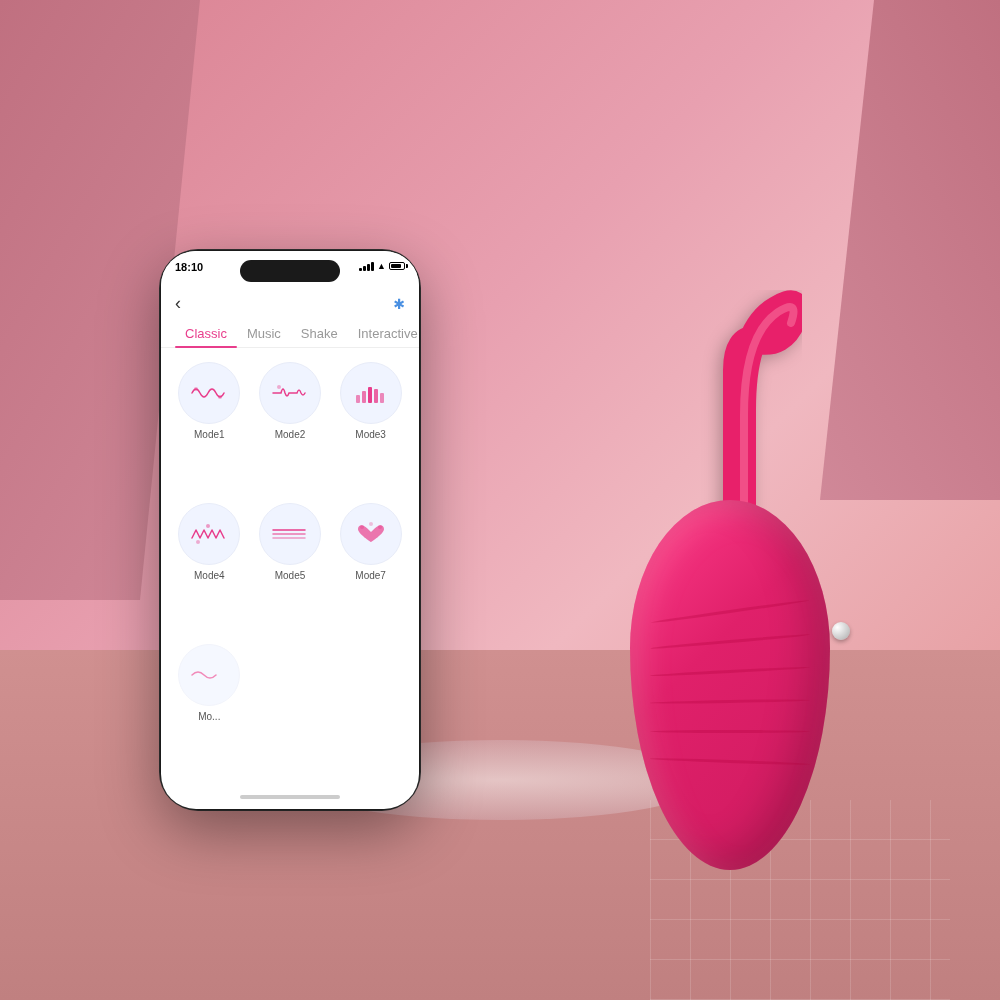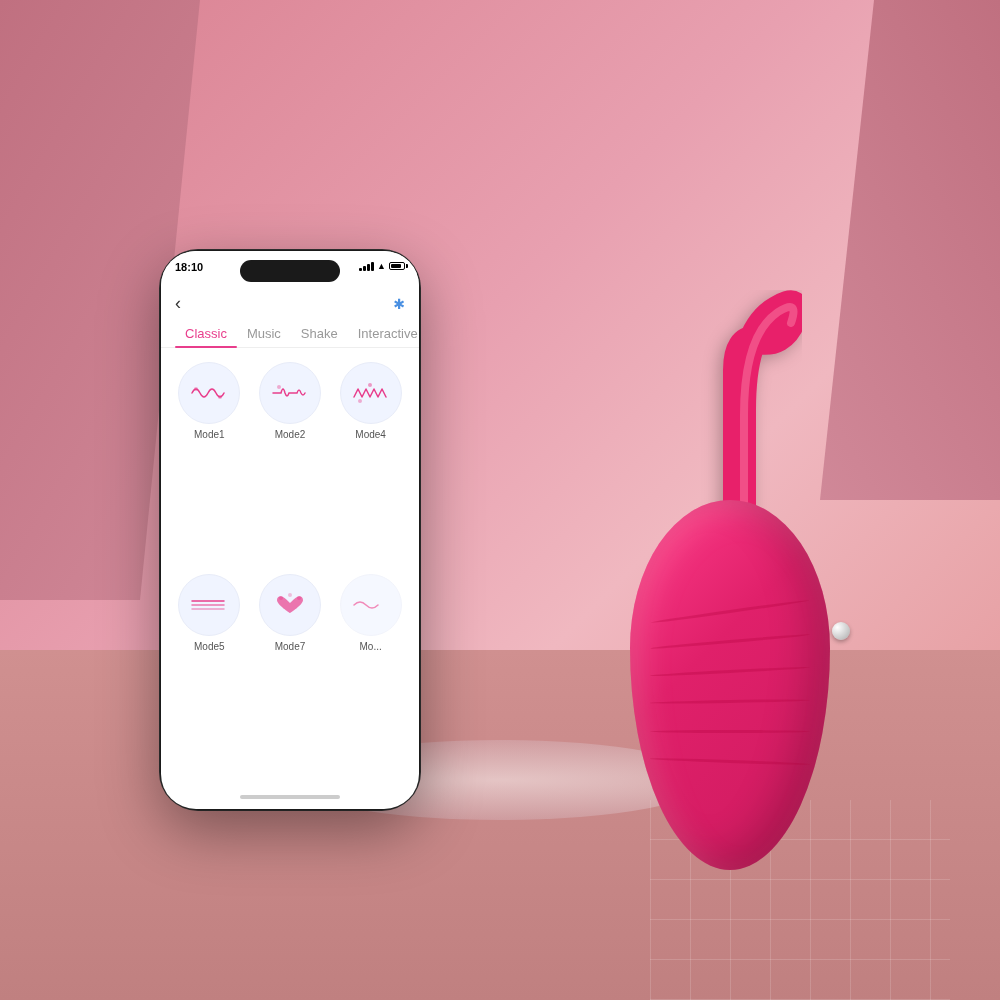--- a/index.html
+++ b/index.html
@@ -393,20 +393,32 @@
         <div class="mode-item">
           <div class="mode-circle">
             <svg viewBox="0 0 38 28" fill="none">
               <path d="M2 14 Q8 14, 10 14 Q12 6, 14 14 Q16 20, 18 14 Q24 14, 26 14 Q28 8, 30 14 Q32 18, 34 14" stroke="#e83e8c" stroke-width="1.5" fill="none" stroke-linecap="round"></path>
               <circle cx="8" cy="8" r="2" fill="#e83e8c" opacity="0.4"></circle>
             </svg>
           </div>
           <span class="mode-label">Mode2</span>
         </div>
 
+        <div class="mode-item">
+          <div class="mode-circle">
+            <svg viewBox="0 0 38 28" fill="none">
+              <rect x="4" y="16" width="4" height="8" rx="1" fill="#e83e8c" opacity="0.6"></rect>
+              <rect x="10" y="12" width="4" height="12" rx="1" fill="#e83e8c" opacity="0.7"></rect>
+              <rect x="16" y="8" width="4" height="16" rx="1" fill="#e83e8c"></rect>
+              <rect x="22" y="10" width="4" height="14" rx="1" fill="#e83e8c" opacity="0.8"></rect>
+              <rect x="28" y="14" width="4" height="10" rx="1" fill="#e83e8c" opacity="0.6"></rect>
+            </svg>
+          </div>
+          <span class="mode-label">Mode3</span>
+        </div>
 
         <div class="mode-item">
           <div class="mode-circle">
             <svg viewBox="0 0 38 28" fill="none">
               <path d="M2 18 L6 10 L10 18 L14 10 L18 18 L22 10 L26 18 L30 10 L34 18" stroke="#e83e8c" stroke-width="1.5" fill="none" stroke-linecap="round" stroke-linejoin="round"></path>
               <circle cx="18" cy="6" r="2" fill="#e83e8c" opacity="0.5"></circle>
               <circle cx="8" cy="22" r="2" fill="#e83e8c" opacity="0.4"></circle>
             </svg>
           </div>
           <span class="mode-label">Mode4</span>

